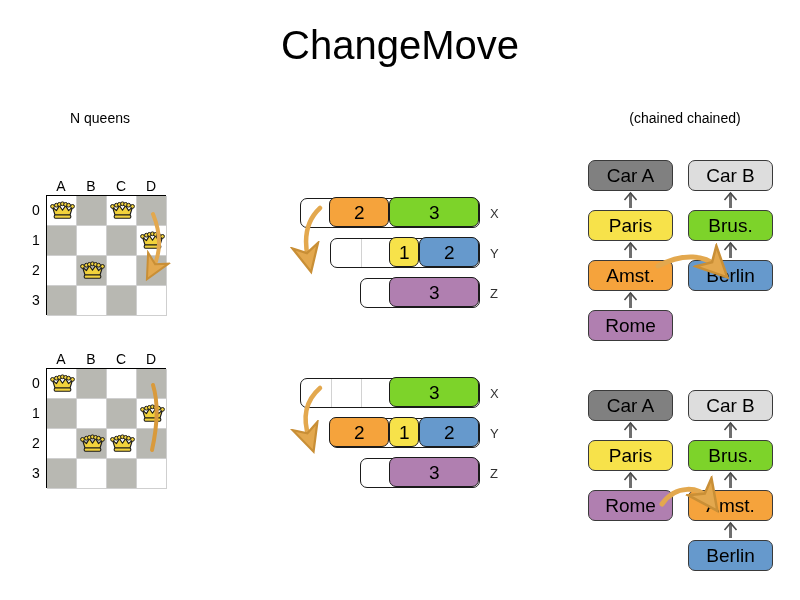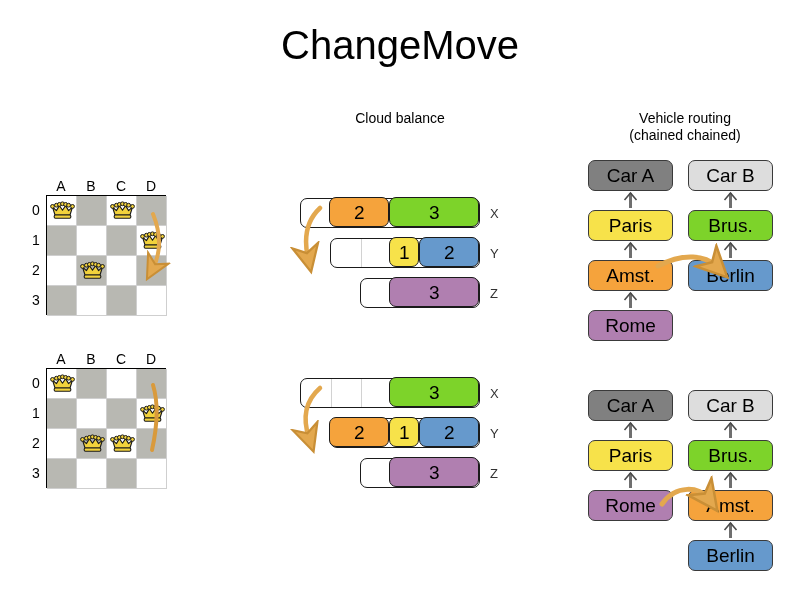--- a/index.html
+++ b/index.html
@@ -93,23 +93,22 @@
     pointer-events: none;
   }
 </style>
 </head>
 <body>
 
 <div id="page">
 
   <div class="title">ChangeMove</div>
 
-  <div class="sec-head" id="head-cloud">Cloud balance</div>
+  <div class="sec-head" id="head-nqueens">N queens</div>
   <div class="sec-head" id="head-vrp">
-    <div>Vehicle routing</div>
     <div>(chained chained)</div>
   </div>
 
   <div id="chess-before">
       <div class="col-labels" style="top: 178px;">
         <div class="col-lab" style="left: 0px;">A</div>
         <div class="col-lab" style="left: 30px;">B</div>
         <div class="col-lab" style="left: 60px;">C</div>
         <div class="col-lab" style="left: 90px;">D</div>
       </div>

